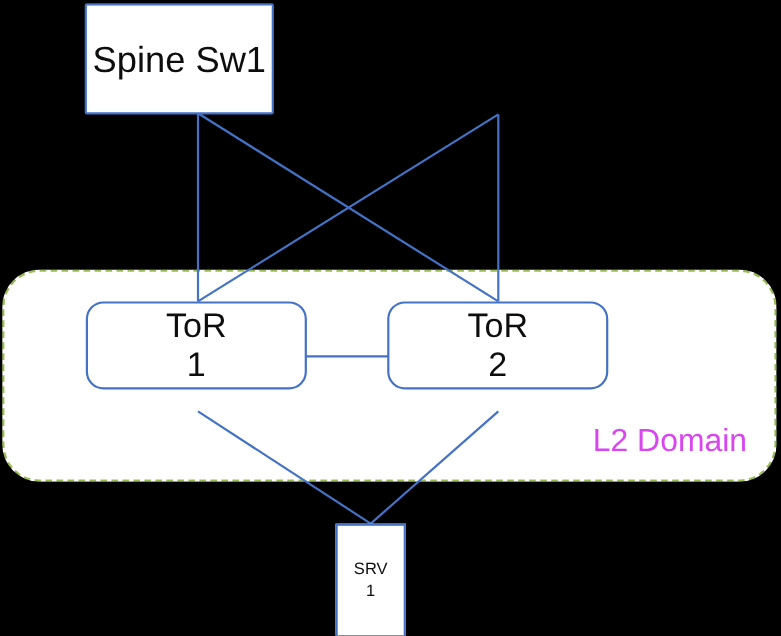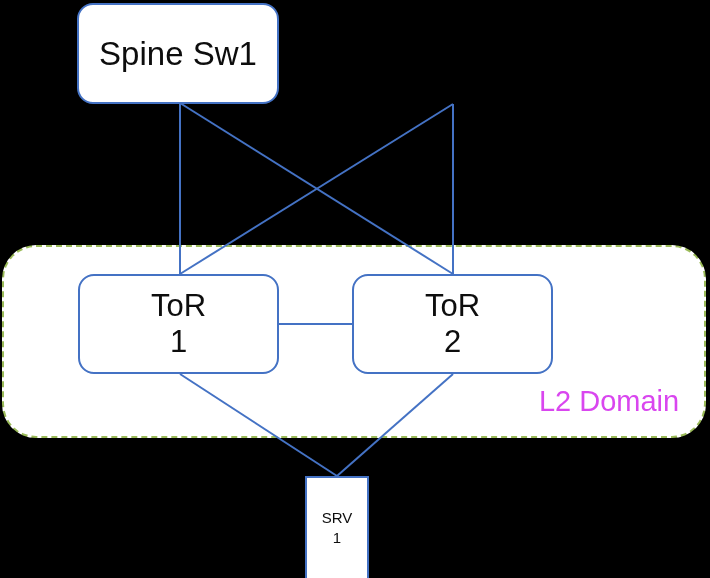--- a/index.html
+++ b/index.html
@@ -58,31 +58,31 @@
     align-items: center;
     justify-content: center;
     color: #0d0d0d;
   }
   .node .line1, .node .line2 {
     display: block;
     text-align: center;
     white-space: nowrap;
   }
   .spine {
-    width: 202px;
+    width: 172px;
     height: 101px;
-    border-radius: 16px;
+    border-radius: 2px;
     font-size: 33px;
     line-height: 38px;
   }
   #spine-sw1 { left: 77px; top: 3px; }
   #spine-sw2 { left: 352px; top: 4px; }
   .tor {
     width: 201px;
-    height: 100px;
+    height: 80px;
     border-radius: 16px;
     font-size: 31px;
     line-height: 36px;
   }
   #tor-1 { left: 78px; top: 274px; }
   #tor-2 { left: 352px; top: 274px; }
   .server {
     left: 305px;
     top: 476px;
     width: 64px;

